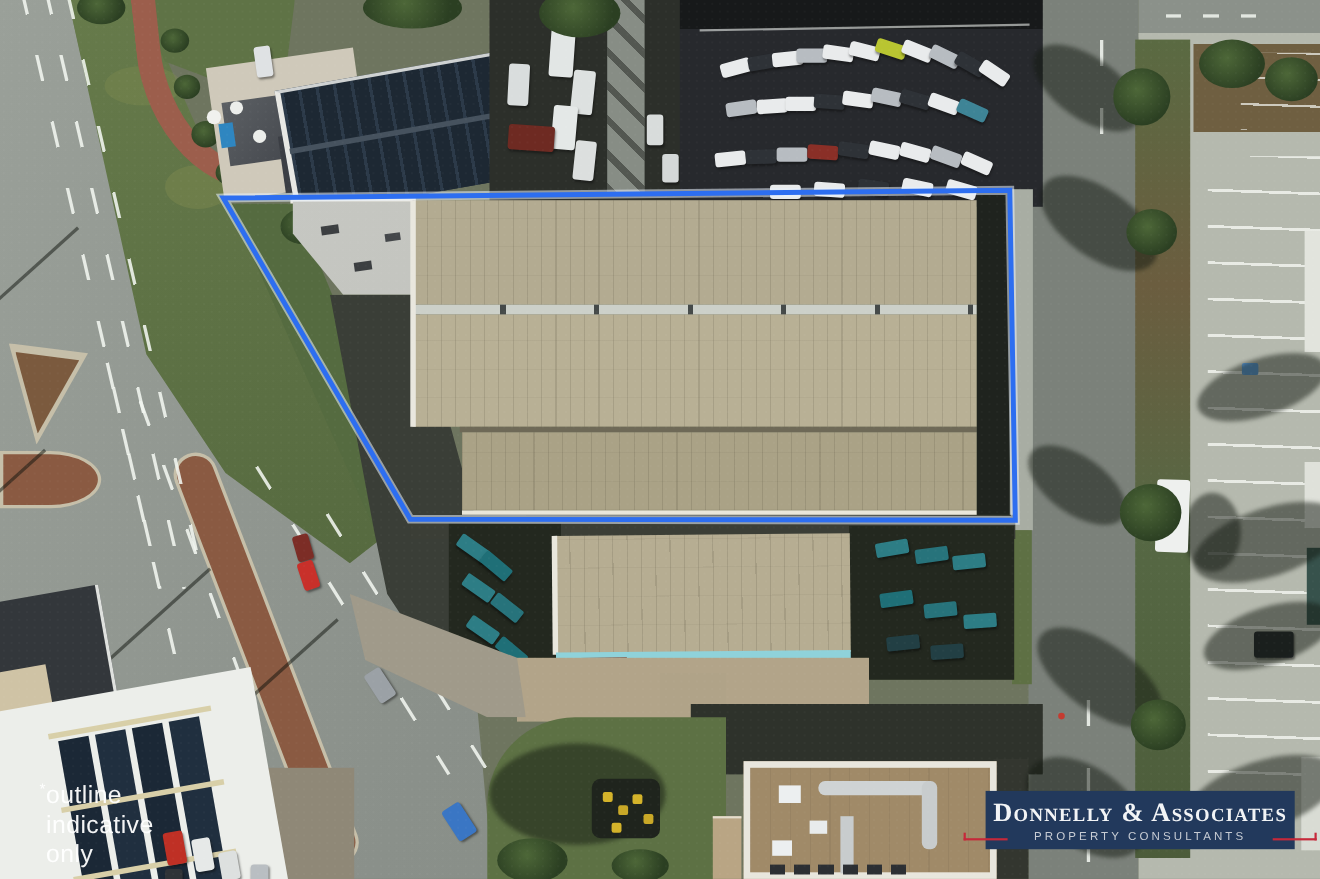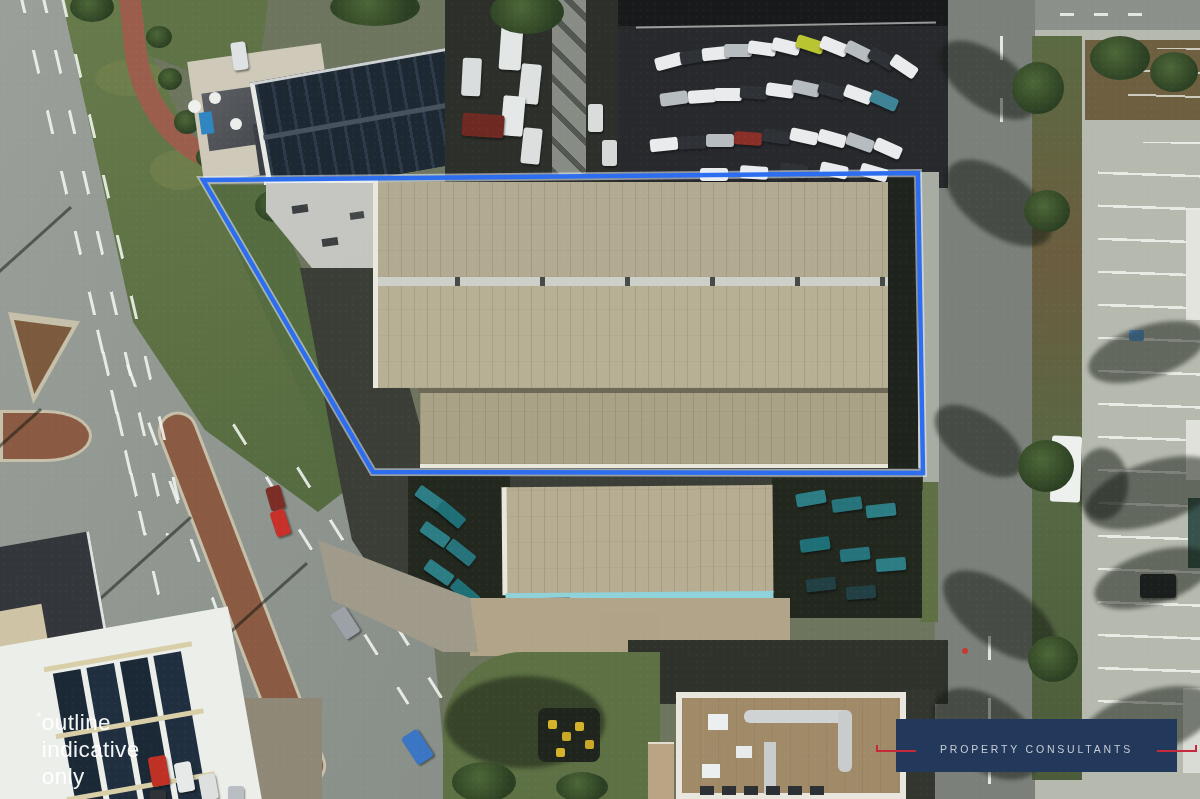--- a/index.html
+++ b/index.html
@@ -305,19 +305,20 @@
   <div class="grain"></div>
 
   <svg class="outline" width="1200" height="799" viewBox="0 0 1200 799">
     <polygon id="outline-halo" fill="none" stroke-width="8" stroke-opacity="0.55" points="203,180 918,173 923,473 373,472" stroke="#e8f0fd"></polygon>
     <polygon id="outline-line" fill="none" stroke-width="4.5" points="203,180 918,173 923,473 373,472" stroke="#2d6ef0"></polygon>
   </svg>
 
   <div class="watermark"><sup>*</sup><span>outline indicative only</span></div>
 
   <div class="logo" id="logo" style="background: rgb(34, 57, 92);">
+    <div class="logo-name" style="color: rgb(242, 244, 246);">Donnelly &amp; Associates</div>
     <div class="logo-row">
       <span class="brk" id="brk-l" style="border-left: 2.5px solid rgb(198, 41, 58); border-bottom: 2.5px solid rgb(198, 41, 58);"></span>
       <span class="logo-tag" style="color: rgb(199, 204, 212);">PROPERTY CONSULTANTS</span>
       <span class="brk" id="brk-r" style="border-right: 2.5px solid rgb(198, 41, 58); border-bottom: 2.5px solid rgb(198, 41, 58);"></span>
     </div>
   </div>
 </div>
 
 </body></html>

